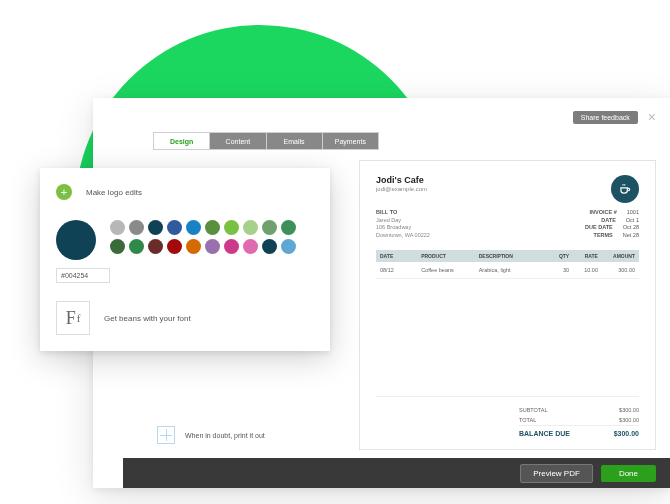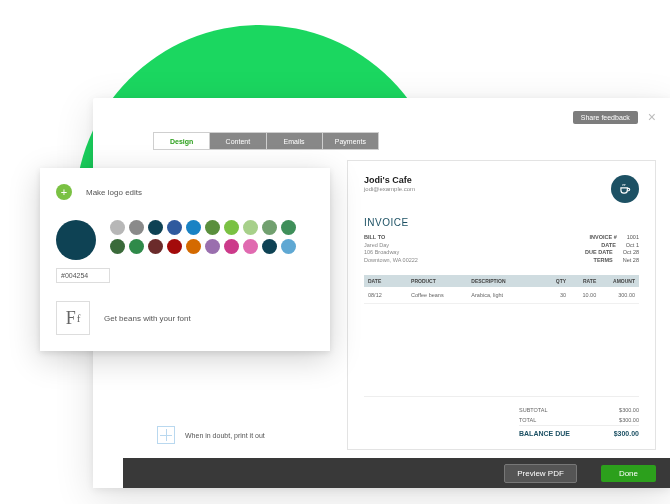--- a/index.html
+++ b/index.html
@@ -68,21 +68,21 @@
     justify-content: center;
     border-right: 1px solid #cfcfcf;
   }
   .tab:last-child { border-right: none; }
   .tab.active { background: #fff; color: #2ca01c; font-weight: 600; }
   .tab.inactive { background: #888; color: #fff; }
   .body-row {
     flex: 1;
     display: flex;
     padding: 10px 14px 8px 14px;
-    gap: 10px;
+    gap: 22px;
   }
   .left-col {
     width: 230px;
     display: flex;
     flex-direction: column;
     justify-content: flex-end;
     padding-bottom: 6px;
   }
   .print-row {
     display: flex;
@@ -181,21 +181,21 @@
     color: #666;
   }
   .totals .trow.balance { color: #1d5164; font-weight: 700; font-size: 7px; border-top: 1px solid #eee; padding-top: 4px; }
 
   .bottombar {
     background: #393939;
     height: 30px;
     display: flex;
     justify-content: flex-end;
     align-items: center;
-    gap: 24px;
+    gap: 8px;
     padding-right: 14px;
     margin-left: 30px;
   }
   .btn-preview {
     background: #555;
     color: #fff;
     border: 1px solid #777;
     font-size: 8px;
     padding: 4px 12px;
     border-radius: 2px;
@@ -320,21 +320,20 @@
         </div>
         <div class="logo-badge">
           <svg width="14" height="14" viewBox="0 0 24 24" fill="none" stroke="#fff" stroke-width="2">
             <path d="M5 10h11v4a5 5 0 0 1-5 5h-1a5 5 0 0 1-5-5z"></path>
             <path d="M16 11h2a2 2 0 0 1 0 4h-2"></path>
             <path d="M8 6c0-1 1-1 1-2M11 6c0-1 1-1 1-2"></path>
           </svg>
         </div>
       </div>
 
-      <div class="inv-title">INVOICE</div>
 
       <div class="inv-meta">
         <div class="bill-to">
           <div class="label">BILL TO</div>
           <div>Jared Day</div>
           <div>106 Broadway</div>
           <div>Downtown, WA 00222</div>
         </div>
         <div class="meta-right">
           <div class="row">

